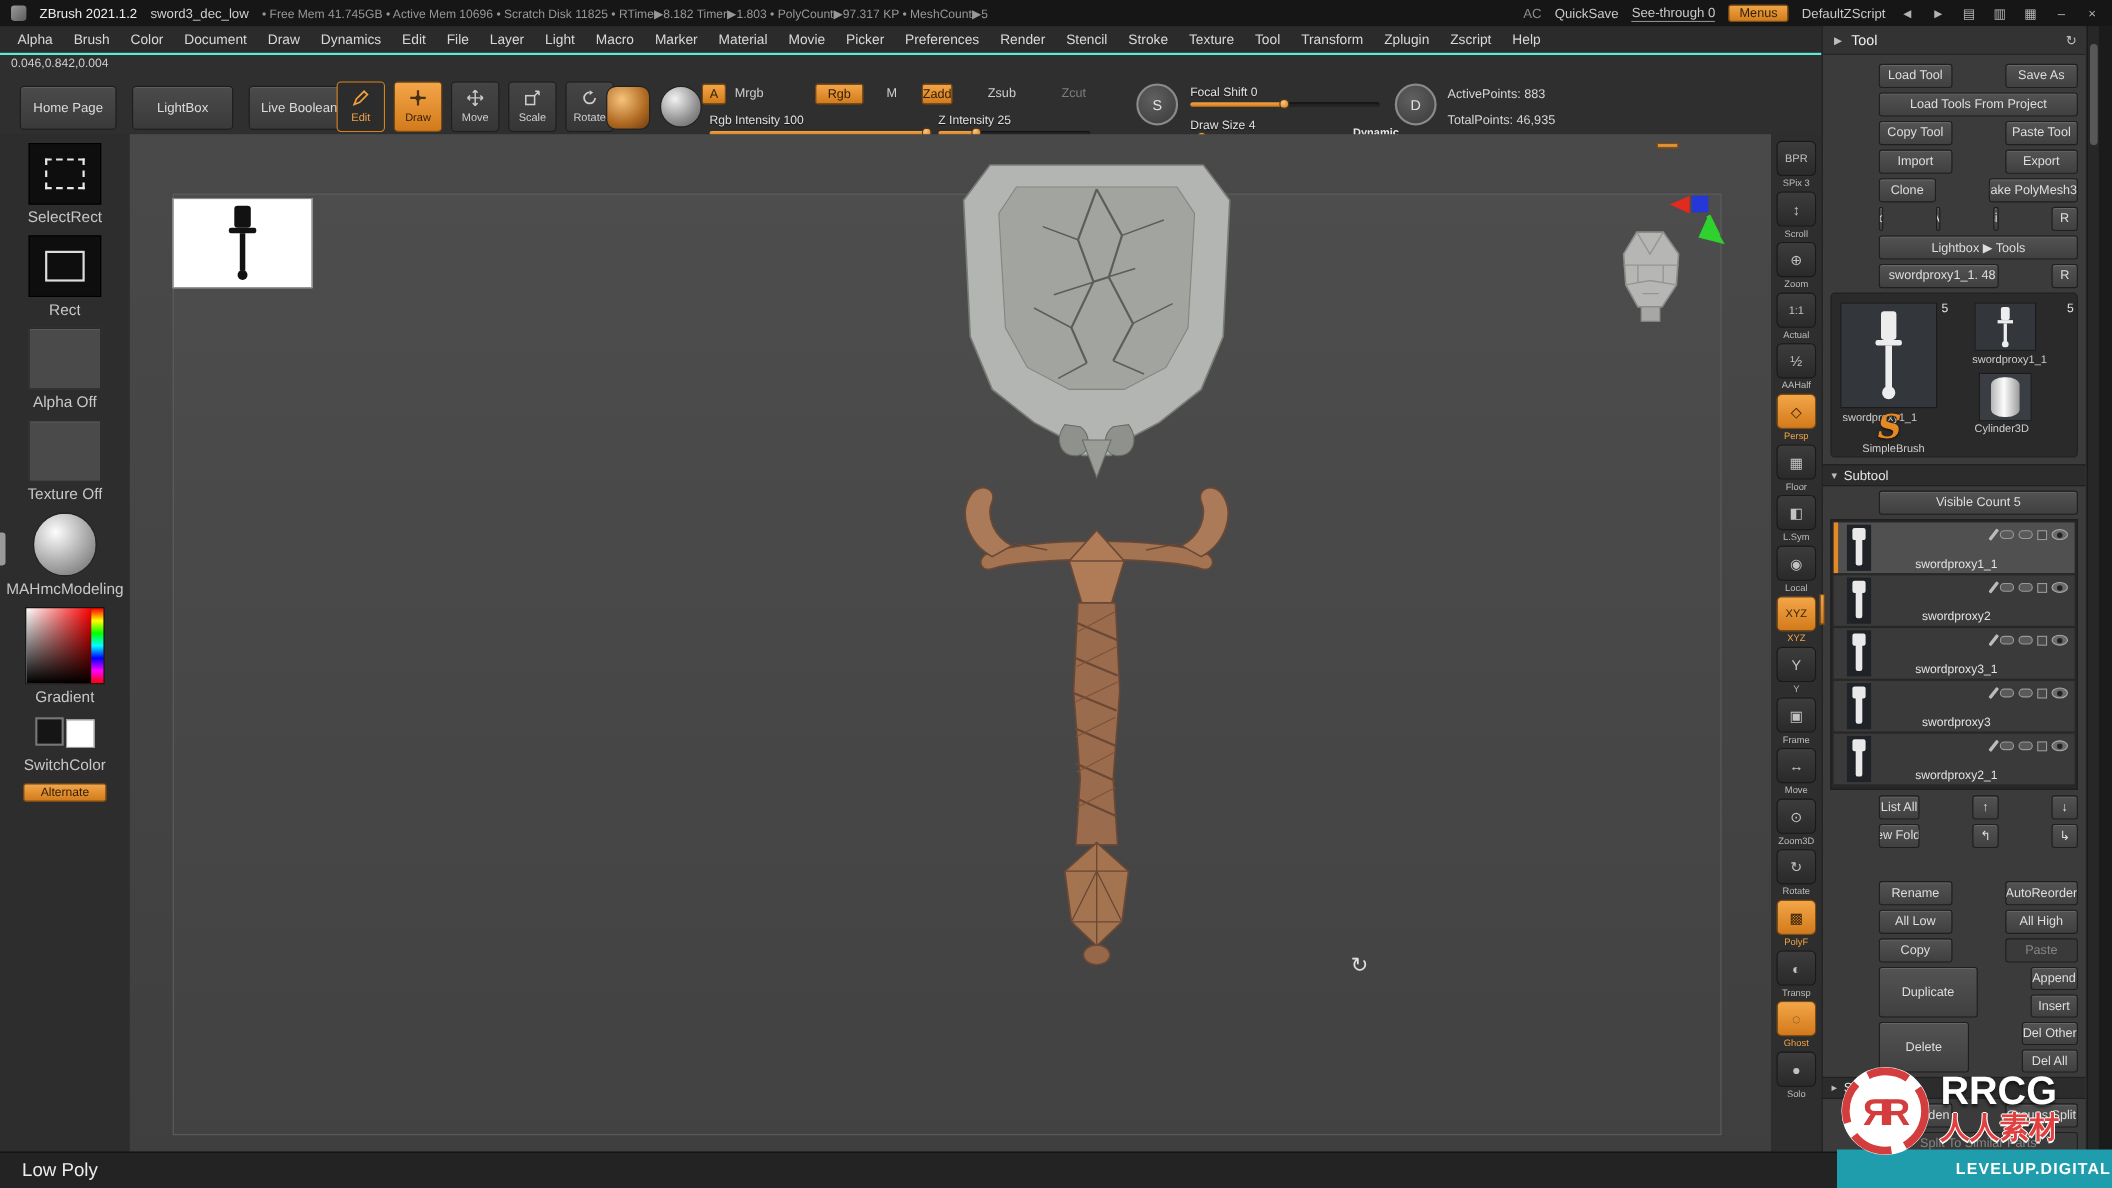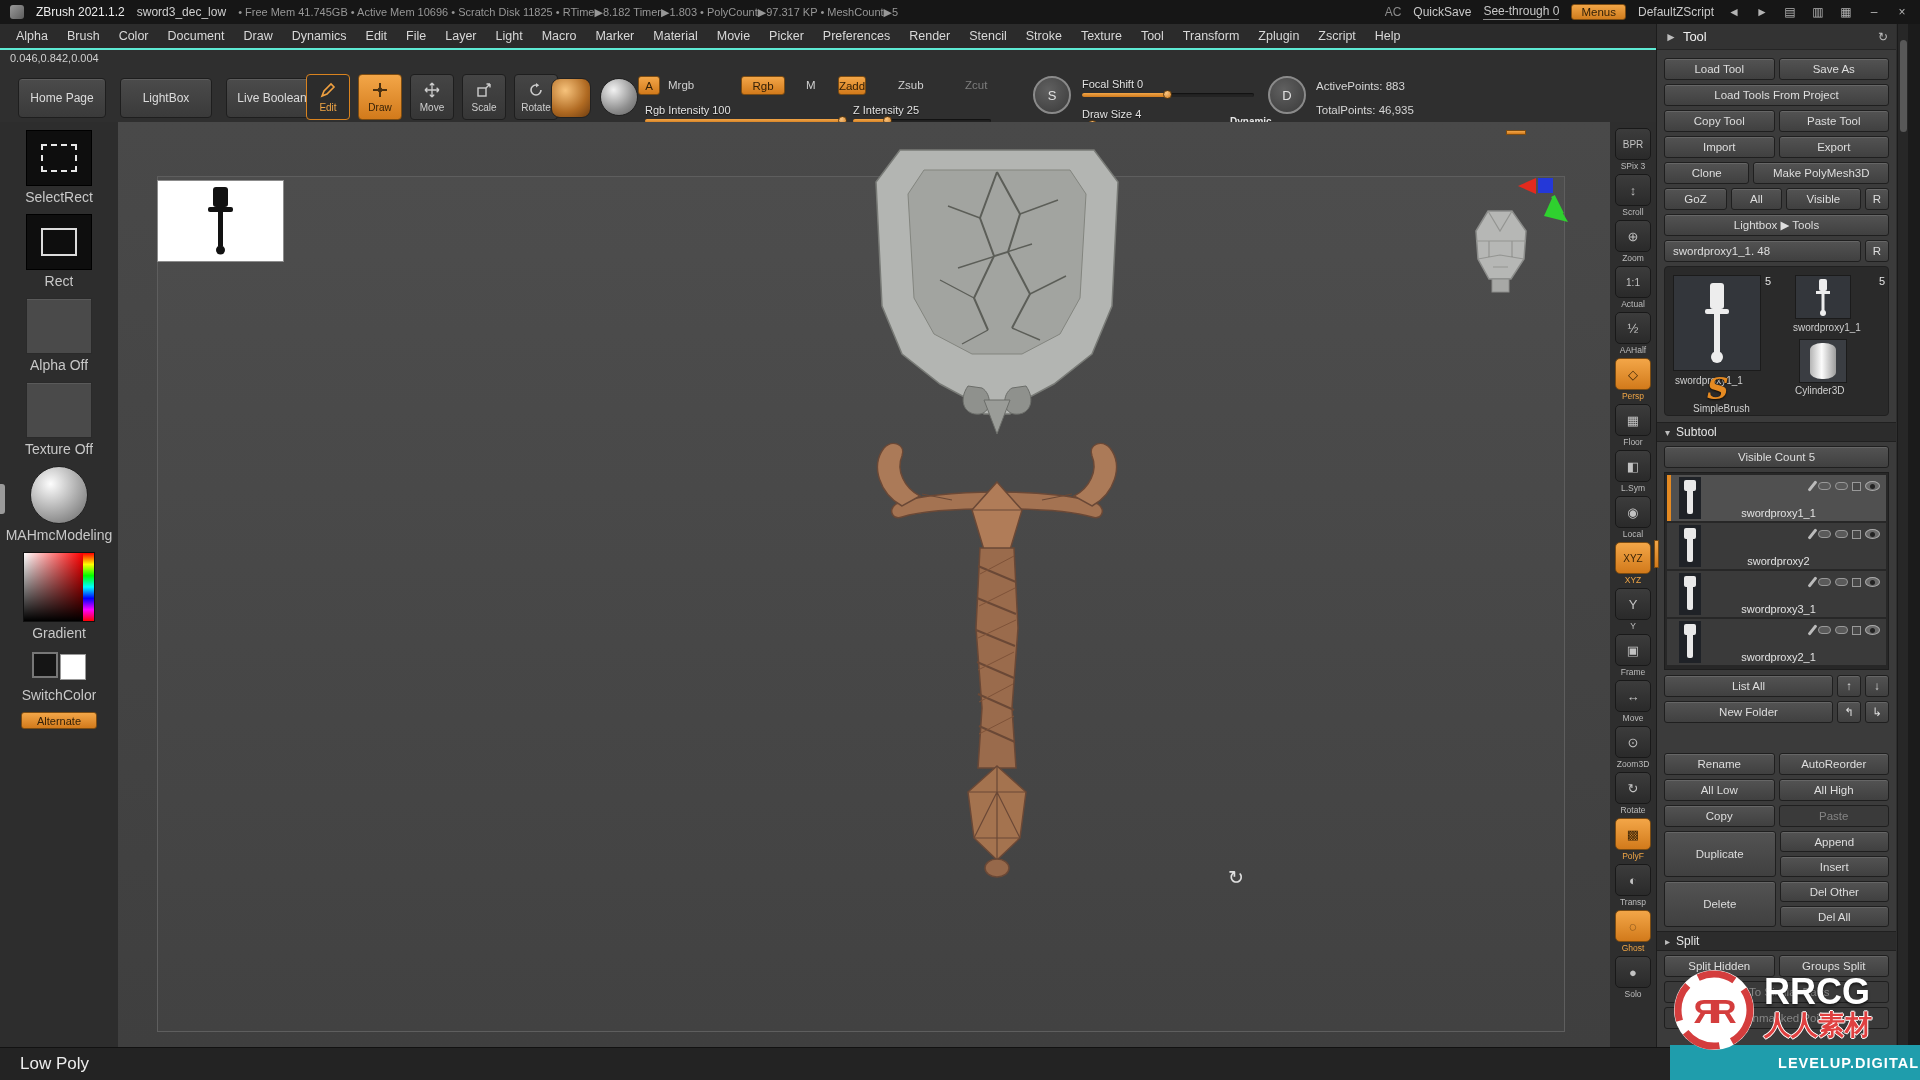--- a/index.html
+++ b/index.html
@@ -102,21 +102,21 @@
   
   .rightpanel { position:absolute; left:1656px; top:24px; width:240px; height:1056px; background:#3b3b3b;
     border-left:1px solid #1c1c1c; overflow:hidden; }
   .rp-header { height:26px; display:flex; align-items:center; gap:6px; padding:0 8px; background:#333;
     border-bottom:1px solid #252525; }
   .rp-title { font-size:13px; color:#efefef; flex:1; }
   .rp-ico { color:#bdbdbd; font-size:12px; }
   .prow { display:flex; gap:4px; margin:0 7px 4px; }
   .btn { flex:1; height:22px; border-radius:3px; border:1px solid #1f1f1f; background:linear-gradient(#535353,#404040);
     color:#dedede; font-size:11.5px; display:flex; align-items:center; justify-content:center;
-    box-shadow:inset 0 1px 0 #666; white-space:nowrap; overflow:hidden; }
+    box-shadow:inset 0 1px 0 #666; white-space:nowrap; overflow:hidden;margin-left:44px; }
   .btn.sm { flex:0 0 24px; }
   .btn.disabled { background:#3a3a3a; color:#858585; box-shadow:none; }
   .btn.tall { height:46px; }
   .thumbs { margin:0 7px 6px; background:#2a2a2a; border:1px solid #202020; border-radius:4px; height:150px; position:relative; }
   .thumb-box { position:absolute; background:#33363b; border:1px solid #1b1b1b; display:flex; align-items:center; justify-content:center; }
   .badge { position:absolute; font-size:11px; color:#e2e2e2; }
   .thumb-label { position:absolute; font-size:10px; color:#cfcfcf; }
   .cyl { width:26px; height:36px; background:linear-gradient(90deg,#b5b5b5,#fcfcfc 45%,#9b9b9b); border-radius:12px/7px; }
   .s-logo { font-family:"DejaVu Serif", serif; font-style:italic; font-weight:bold; font-size:30px; color:#e58a22; text-shadow:0 1px 2px #100a02; }
   .sec-header { height:20px; margin:2px 0 4px; background:#2c2c2c; border-top:1px solid #202020; border-bottom:1px solid #202020;
@@ -611,20 +611,33 @@
         <div class="st-thumb">
             <div class="st-sword"></div>
           </div>
         <div class="st-icons">
           <span class="mini-pen"></span>
           <span class="mini-pill"></span>
           <span class="mini-pill"></span>
           <span class="mini-sq"></span>
           <span class="mini-eye"></span>
         </div>
+        <div class="st-name">swordproxy3</div>
+      </div>
+      <div class="stool-row">
+        <div class="st-thumb">
+            <div class="st-sword"></div>
+          </div>
+        <div class="st-icons">
+          <span class="mini-pen"></span>
+          <span class="mini-pill"></span>
+          <span class="mini-pill"></span>
+          <span class="mini-sq"></span>
+          <span class="mini-eye"></span>
+        </div>
         <div class="st-name">swordproxy2_1</div>
       </div>
     </div>
 
     <div class="prow">
       <div class="btn" style="flex:2.4;">List All</div>
       <div class="btn sm">↑</div>
       <div class="btn sm">↓</div>
     </div>
     <div class="prow">

